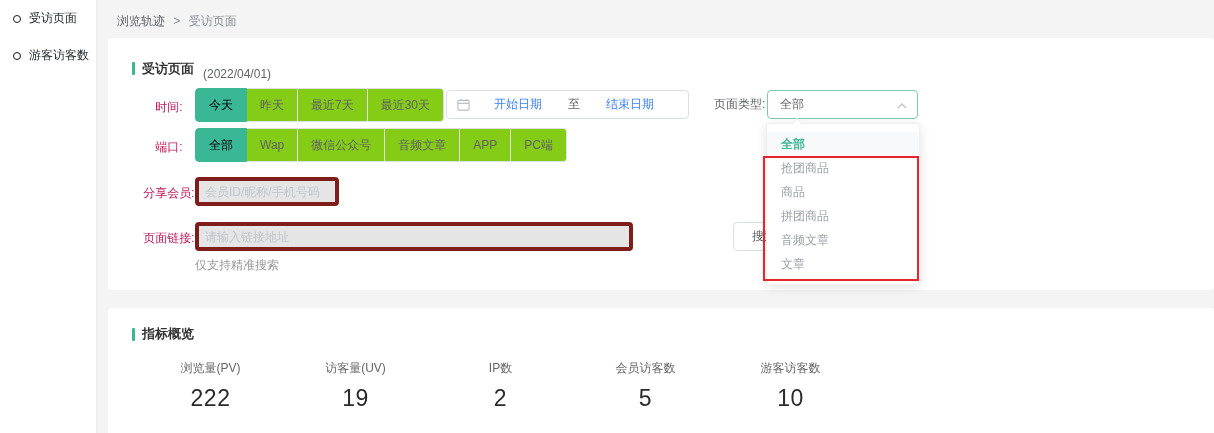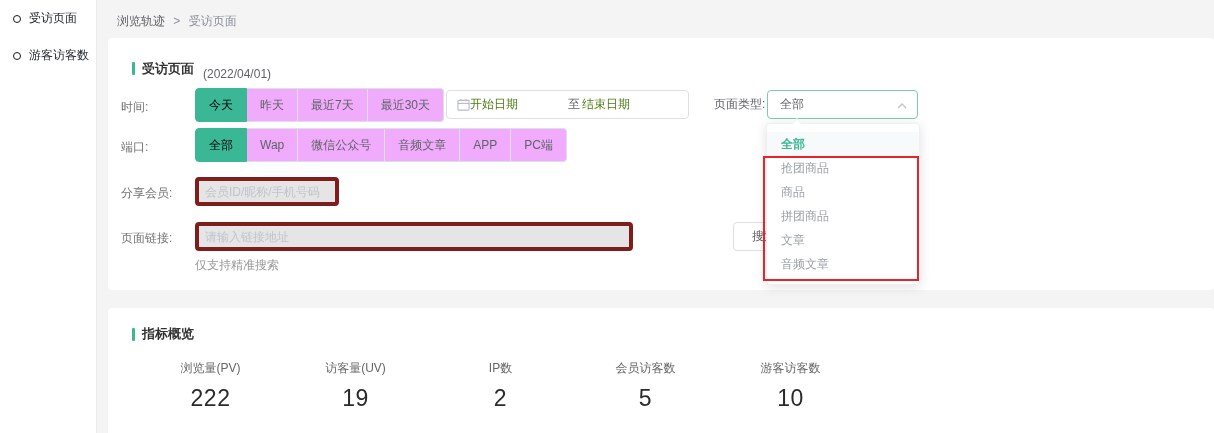--- a/index.html
+++ b/index.html
@@ -36,41 +36,41 @@
   .card-filters { top:38px; height:252px; }
   .card-metrics { top:308px; height:130px; }
 
   .card-title { position:absolute; left:24px; display:flex; align-items:center; gap:7px; }
   .title-bar { width:3px; height:13px; background:#3ab795; border-radius:1px; }
   .title-text { font-size:13px; font-weight:bold; color:#333; }
   .title-date { font-size:12px; color:#606266; margin-left:2px;margin-top:11px; }
 
   
   .row-label {
-    position:absolute; left:13px; width:72px; font-size:12px; color:#737373;
+    position:absolute; left:25px; width:72px; font-size:12px; color:#be185d;text-align:center;
   }
 
   .btn-group { position:absolute; left:87px; display:flex; }
   .seg-btn {
-    height:34px; line-height:32px; padding:0 13px; background:#f0abfc;
+    height:34px; line-height:32px; padding:0 13px; background:#84cc16;
     border:1px solid #dcdfe6; border-left-width:0; color:#606266; font-size:12px;
     cursor:pointer; white-space:nowrap;
   }
   .seg-btn:first-child { border-left-width:1px; border-radius:4px 0 0 4px; }
   .seg-btn:last-child { border-radius:0 4px 4px 0; }
   .seg-btn.selected {
     background:#3ab795; border-color:#3ab795; color:#000000;
   }
 
   .date-range {
     position:absolute; left:338px; top:52px; width:243px; height:29px;
     border:1px solid #dcdfe6; border-radius:4px; background:#fff;
     display:flex; align-items:center; padding:0 10px; cursor:pointer;
   }
-  .date-range .ph { flex:1; text-align:left; color:#4d7c0f; font-size:12px; }
+  .date-range .ph { flex:1; text-align:center; color:#3b82f6; font-size:12px; }
   .date-range .to { color:#606266; font-size:12px; padding:0 2px; }
   .cal-icon { display:flex; align-items:center; }
 
   .pagetype-label { position:absolute; left:606px; top:52px; height:29px; line-height:29px; color:#606266; font-size:12px; }
   .select-box {
     position:absolute; left:659px; top:52px; width:151px; height:29px;
     border:1px solid #79ccb0; border-radius:4px; background:#fff;
     display:flex; align-items:center; justify-content:space-between;
     padding:0 10px 0 12px; cursor:pointer;
   }
@@ -199,22 +199,22 @@
   <div class="hint">仅支持精准搜索</div>
 
 </section>
 
 <div class="dropdown-panel">
   <div class="dropdown-notch"></div>
   <div class="dd-item selected">全部</div>
   <div class="dd-item">抢团商品</div>
   <div class="dd-item">商品</div>
   <div class="dd-item">拼团商品</div>
+  <div class="dd-item">音频文章</div>
   <div class="dd-item">文章</div>
-  <div class="dd-item">音频文章</div>
 </div>
 
 <div class="red-annotation"></div>
 
 <section class="card card-metrics">
   <div class="card-title" style="top:17px;">
     <span class="title-bar"></span>
     <span class="title-text">指标概览</span>
   </div>
   <div class="stats-row">

